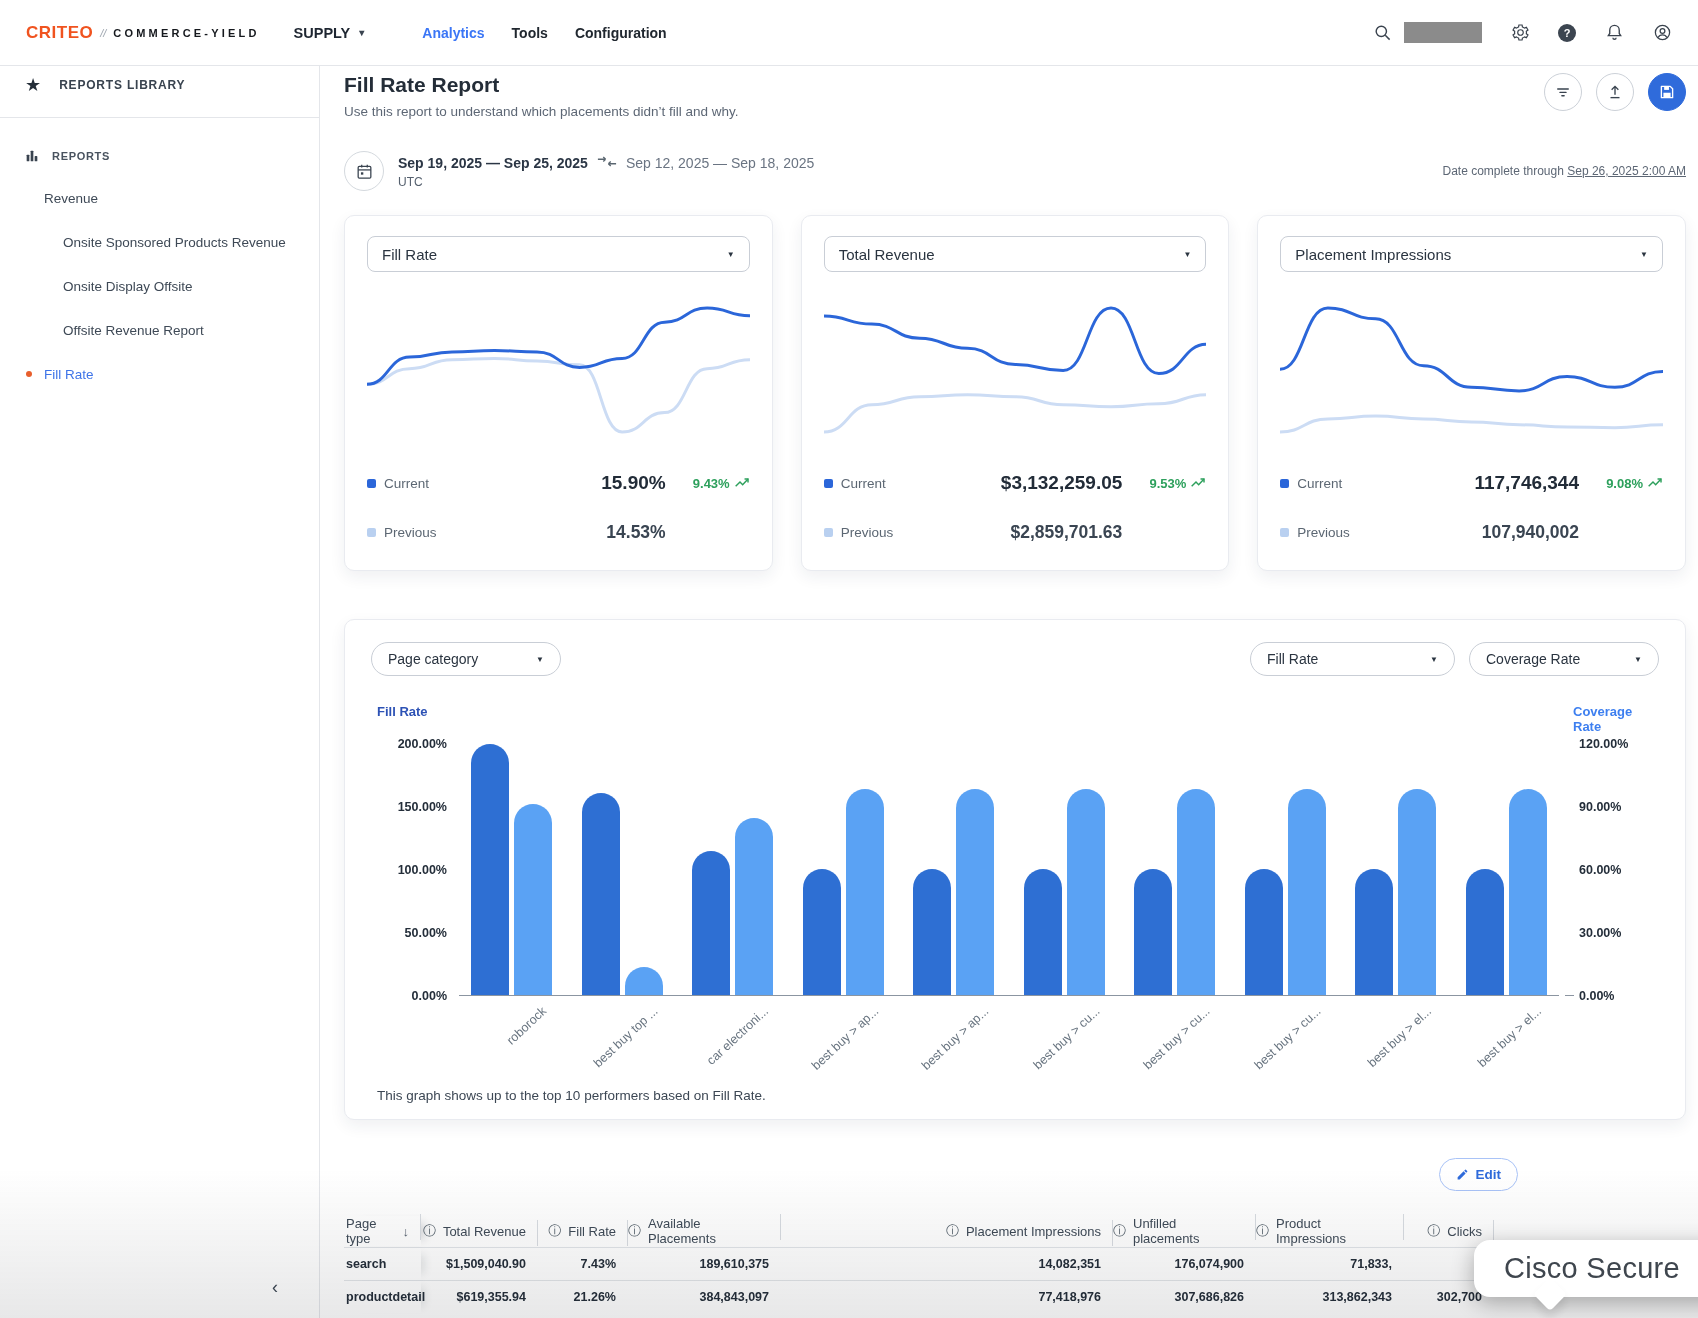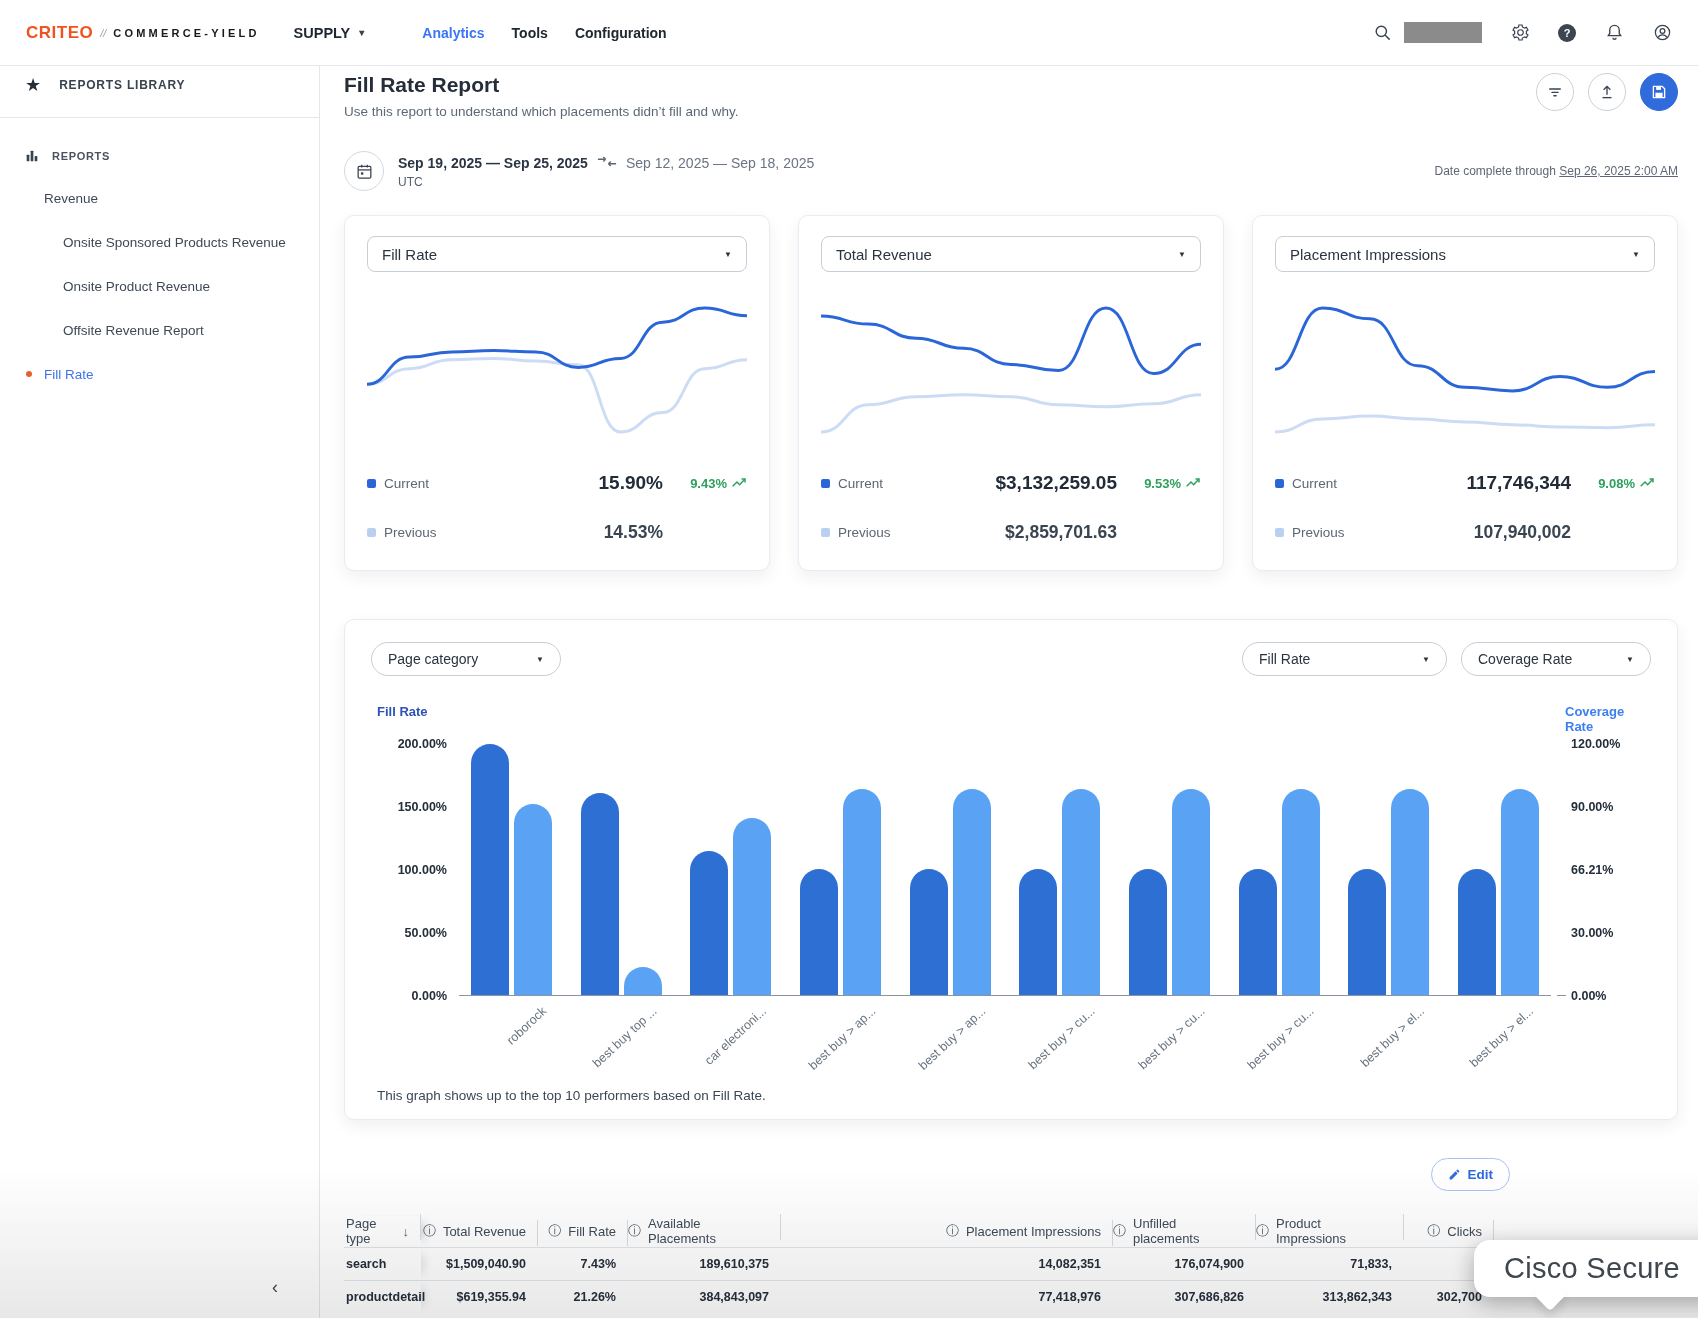--- a/index.html
+++ b/index.html
@@ -40,21 +40,21 @@
   .side-item { position: relative; height: 44px; display: flex; align-items: center; font-size: 13.5px;
     color: #3e4956; cursor: pointer; }
   .side-item.indent1 { padding-left: 44px; }
   .side-item.indent2 { padding-left: 63px; }
   .side-item.active { color: #3e74e8; }
   .active-dot { position: absolute; left: 26px; width: 6px; height: 6px; border-radius: 50%; background: #e85f2d; }
   .collapse-btn { position: fixed; left: 262px; bottom: 18px; width: 26px; height: 26px; display: flex;
     align-items: center; justify-content: center; font-size: 18px; color: #39434f; cursor: pointer; z-index: 12; }
 
   
-  .main { margin-left: 320px; margin-top: 53px; padding: 20px 20px 0 24px; width: 1378px; }
+  .main { margin-left: 320px; margin-top: 53px; padding: 20px 12px 0 24px; width: 1378px; }
   .title-row { display: flex; align-items: flex-start; }
   .page-title { font-size: 21px; font-weight: 700; color: #242d38; }
   .page-sub { font-size: 13.5px; color: #5d6775; margin-top: 7px; }
   .title-actions { margin-left: auto; display: flex; gap: 14px; }
   .icon-btn { width: 38px; height: 38px; border-radius: 50%; border: 1px solid #ccd1d8; background: #fff;
     display: flex; align-items: center; justify-content: center; color: #39434f; cursor: pointer; }
   .icon-btn svg { width: 18px; height: 18px; }
   .icon-btn.primary { background: #2f6bdb; border-color: #2f6bdb; color: #fff; }
 
   .date-row { margin-top: 32px; display: flex; align-items: center; gap: 14px; }
@@ -216,21 +216,21 @@
     <span class="sec-label">REPORTS</span>
   </div>
   <div class="side-items" id="side-items">
       <div class="side-item indent1">
         <span>Revenue</span>
       </div>
       <div class="side-item indent2">
         <span>Onsite Sponsored Products Revenue</span>
       </div>
       <div class="side-item indent2">
-        <span>Onsite Product Revenue</span>
+        <span>Onsite Display Offsite</span>
       </div>
       <div class="side-item indent2">
         <span>Offsite Revenue Report</span>
       </div>
       <div class="side-item indent1 active">
         <span class="active-dot"></span>
         <span>Fill Rate</span>
       </div>
     </div>
 </aside>
@@ -486,21 +486,21 @@
             <div class="xcell">
               <span>best buy &gt; el...</span>
             </div>
           </div>
       </div>
       <div class="axis-col right">
         <div class="axis-title rt">Coverage Rate</div>
         <div class="ticks" id="right-ticks">
             <span class="tick" style="top: 0%;">120.00%</span>
             <span class="tick" style="top: 25%;">90.00%</span>
-            <span class="tick" style="top: 50%;">66.21%</span>
+            <span class="tick" style="top: 50%;">60.00%</span>
             <span class="tick" style="top: 75%;">30.00%</span>
             <span class="tick" style="top: 100%;">0.00%</span>
           </div>
       </div>
     </div>
     <p class="chart-note">This graph shows up to the top 10 performers based on Fill Rate.</p>
   </section>
 
   <section class="table-section">
     <div class="edit-row">

